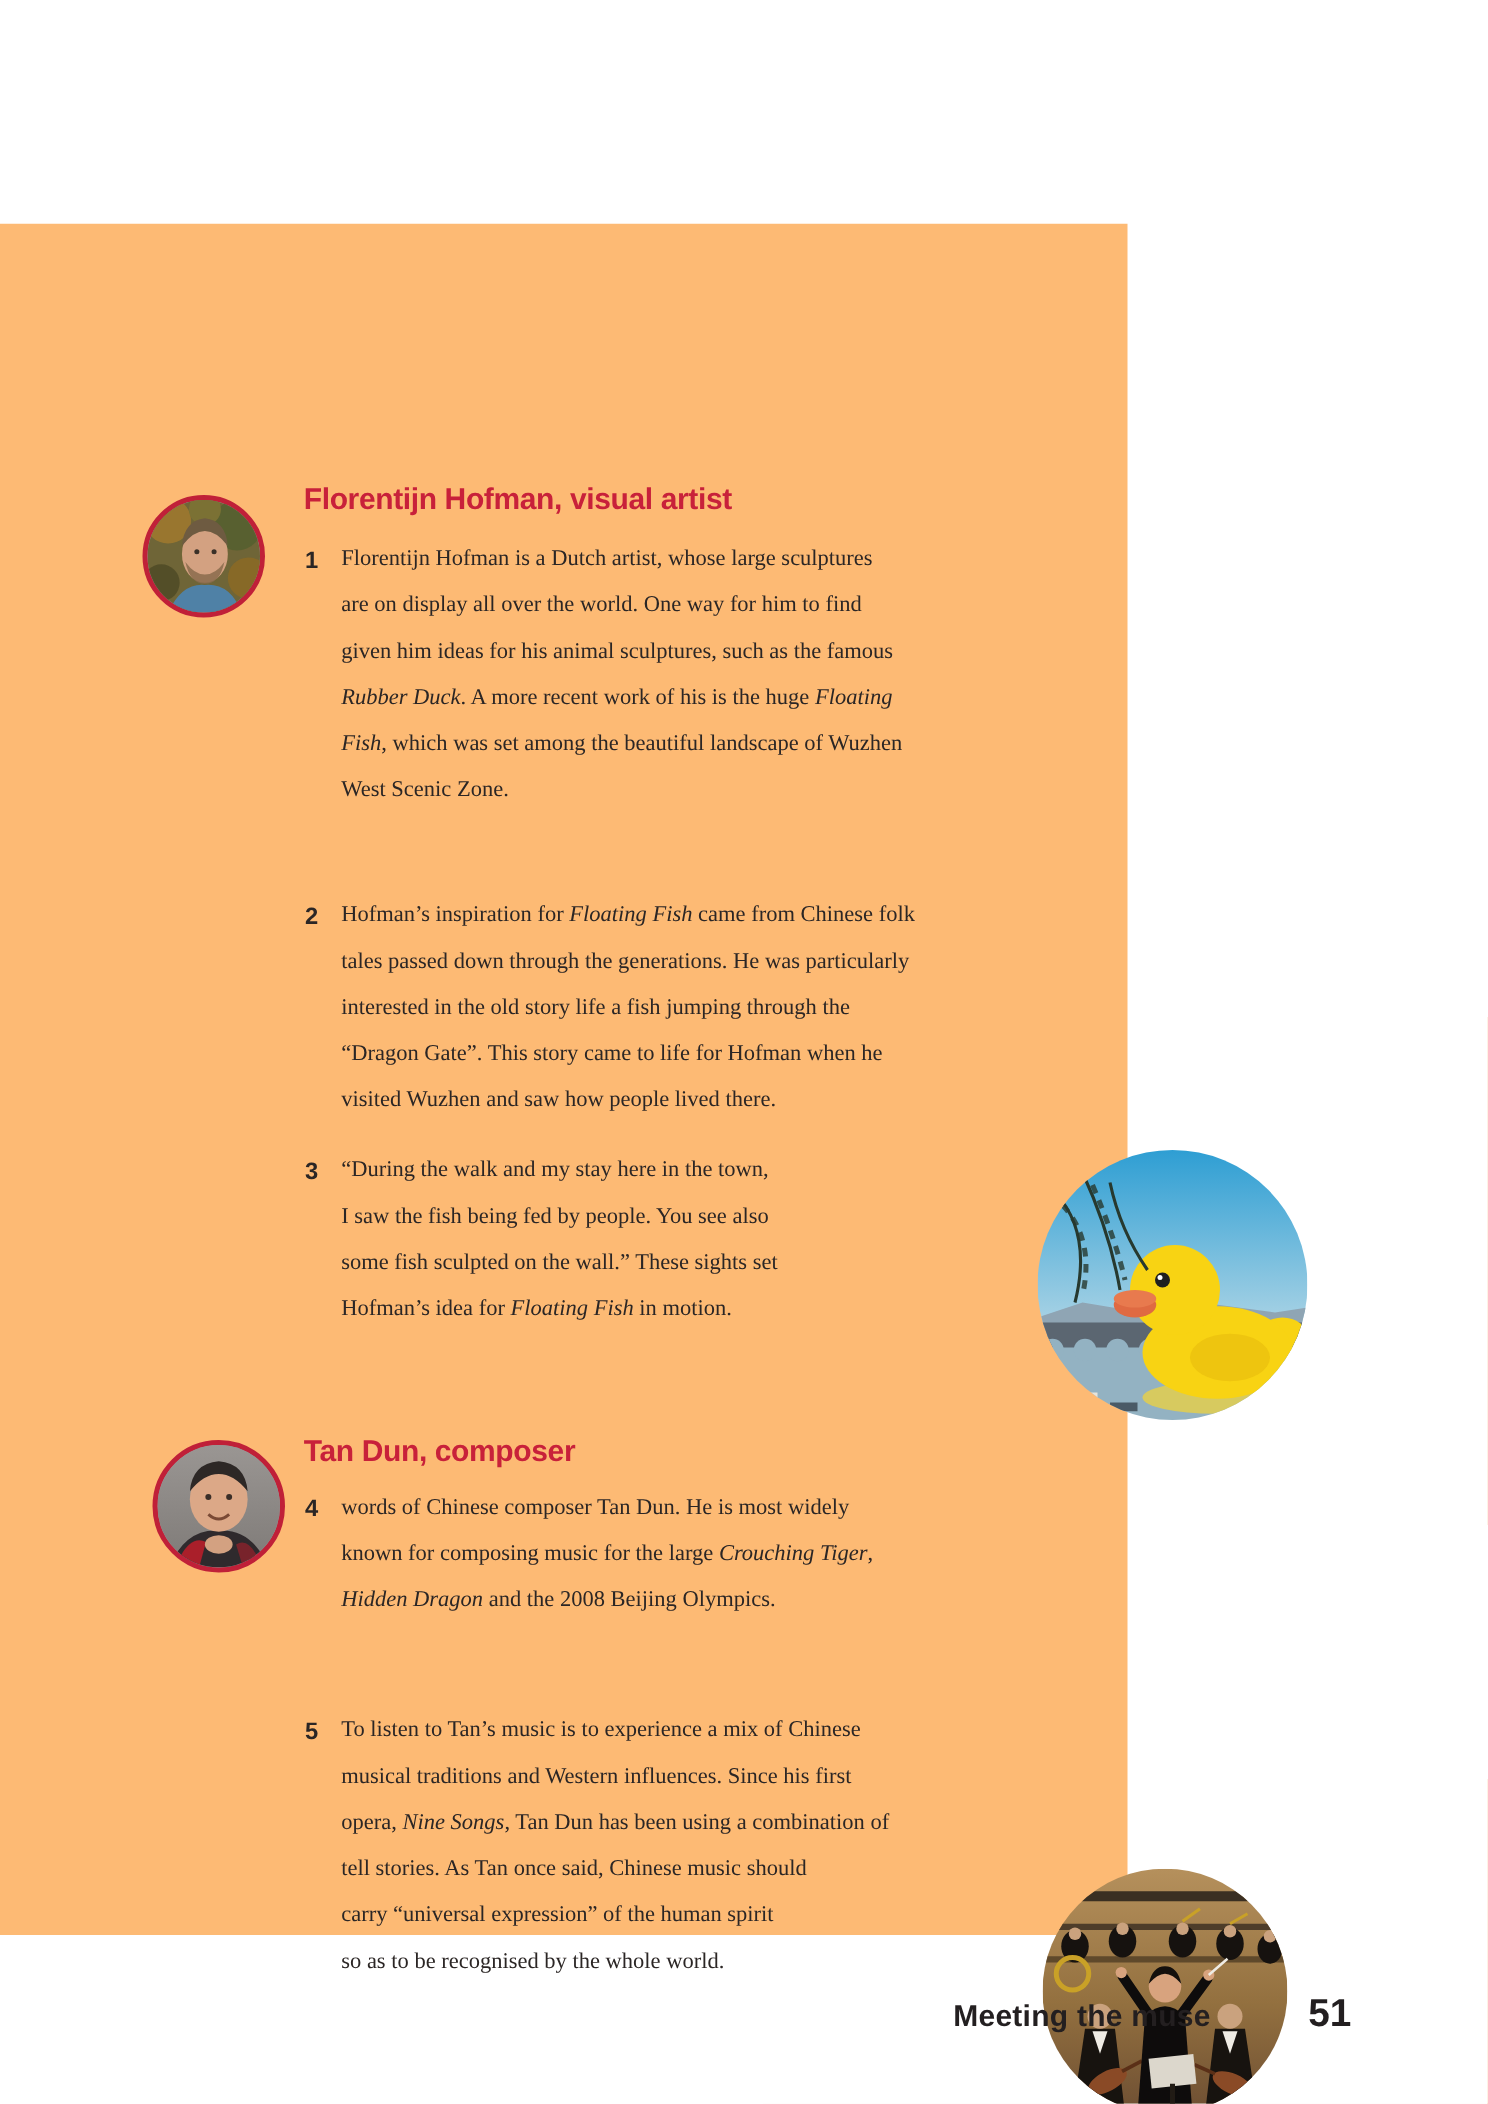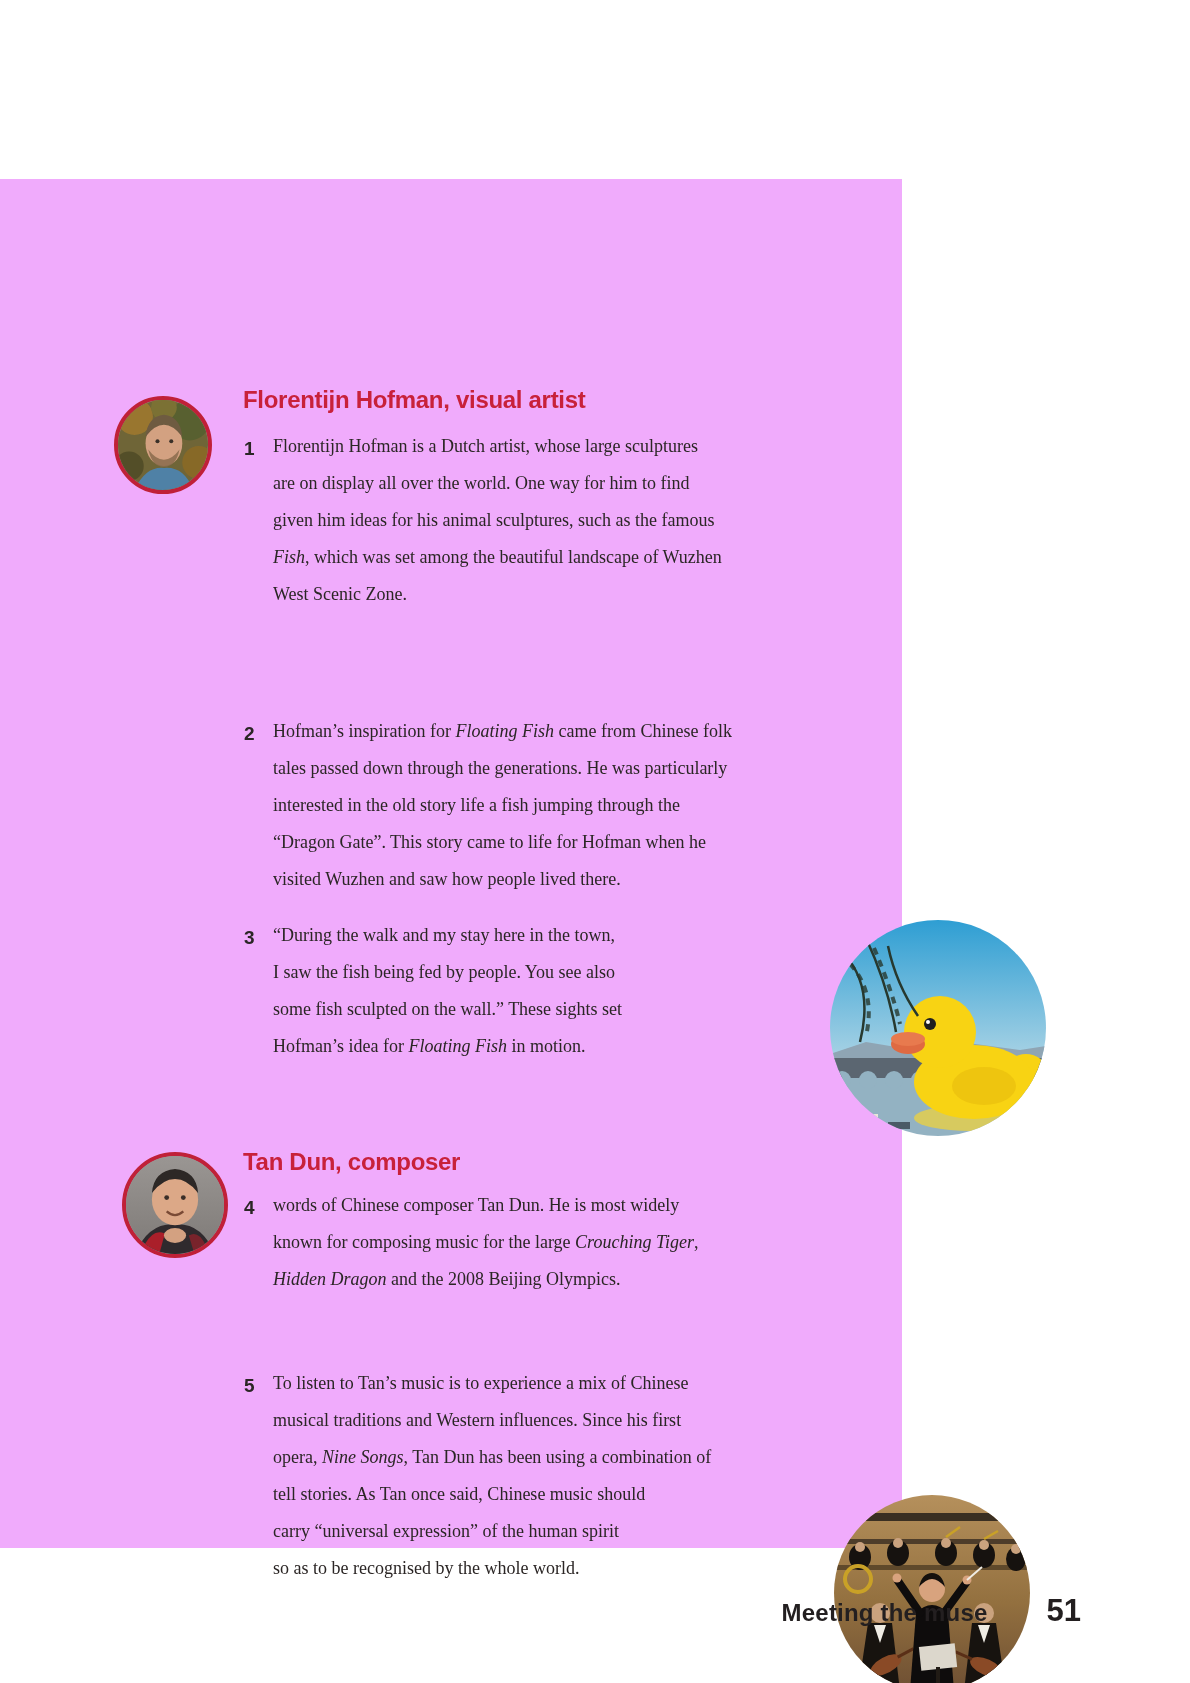--- a/index.html
+++ b/index.html
@@ -1,35 +1,35 @@
 <!DOCTYPE html>
 <html><head>
 <meta charset="utf-8">
 <style>
   html,body{margin:0;padding:0;background:#ffffff;}
   .page{position:relative;width:1190px;height:1683px;background:#ffffff;overflow:hidden;
         font-family:"Liberation Serif",serif;color:#2b2625;}
-  .card{position:absolute;left:0;top:179px;width:902px;height:1369px;background:#f0abfc;}
+  .card{position:absolute;left:0;top:179px;width:902px;height:1369px;background:#fdba74;}
   
   .avatar{position:absolute;border-radius:50%;overflow:hidden;box-sizing:border-box;border:4px solid #c02038;background:#9a9a9a;}
   .avatar svg{display:block;width:100%;height:100%;}
   .photo-circle{position:absolute;border-radius:50%;overflow:hidden;}
   .photo-circle svg{display:block;width:100%;height:100%;}
   
   .sec-heading{position:absolute;left:243px;margin:0;font-family:"Liberation Sans",sans-serif;
         font-weight:bold;font-size:24px;letter-spacing:-0.3px;color:#c8213a;}
   
   .para{position:absolute;left:244px;}
   .pnum{position:absolute;left:0;top:10px;font-family:"Liberation Sans",sans-serif;
         font-weight:bold;font-size:19px;color:#2b2625;}
   .plines{margin-left:29px;font-size:18px;line-height:37px;}
   .plines .line{white-space:nowrap;}
   .plines i{font-style:italic;}
   
-  .footer{position:absolute;top:1593px;right:109px;display:flex;align-items:baseline;gap:59px;
+  .footer{position:absolute;top:1593px;right:109px;display:flex;align-items:baseline;gap:78px;
         font-family:"Liberation Sans",sans-serif;font-weight:bold;color:#231f20;}
   .footer .sec{font-size:24px;letter-spacing:0.2px;}
   .footer .num{font-size:31px;}
 </style>
 </head>
 <body>
 
 <div class="page">
   <div class="card">
 
@@ -53,20 +53,21 @@
     </div>
 
     <h2 class="sec-heading" style="top:207px;">Florentijn Hofman, visual artist</h2>
 
     <div class="para" style="top:249px;width:680px;">
       <span class="pnum">1</span>
       <div class="plines">
           <div class="line"><span>Florentijn Hofman is a Dutch artist, whose large sculptures</span></div>
           <div class="line"><span>are on display all over the world. One way for him to find</span></div>
           <div class="line"><span>given him ideas for his animal sculptures, such as the famous</span></div>
+          <div class="line"><i>Rubber Duck</i><span>. A more recent work of his is the huge </span><i>Floating</i></div>
           <div class="line"><i>Fish</i><span>, which was set among the beautiful landscape of Wuzhen</span></div>
           <div class="line"><span>West Scenic Zone.</span></div>
         </div>
     </div>
 
     <div class="para" style="top:534px;width:680px;">
       <span class="pnum">2</span>
       <div class="plines">
           <div class="line"><span>Hofman’s inspiration for </span><i>Floating Fish</i><span> came from Chinese folk</span></div>
           <div class="line"><span>tales passed down through the generations. He was particularly</span></div>

